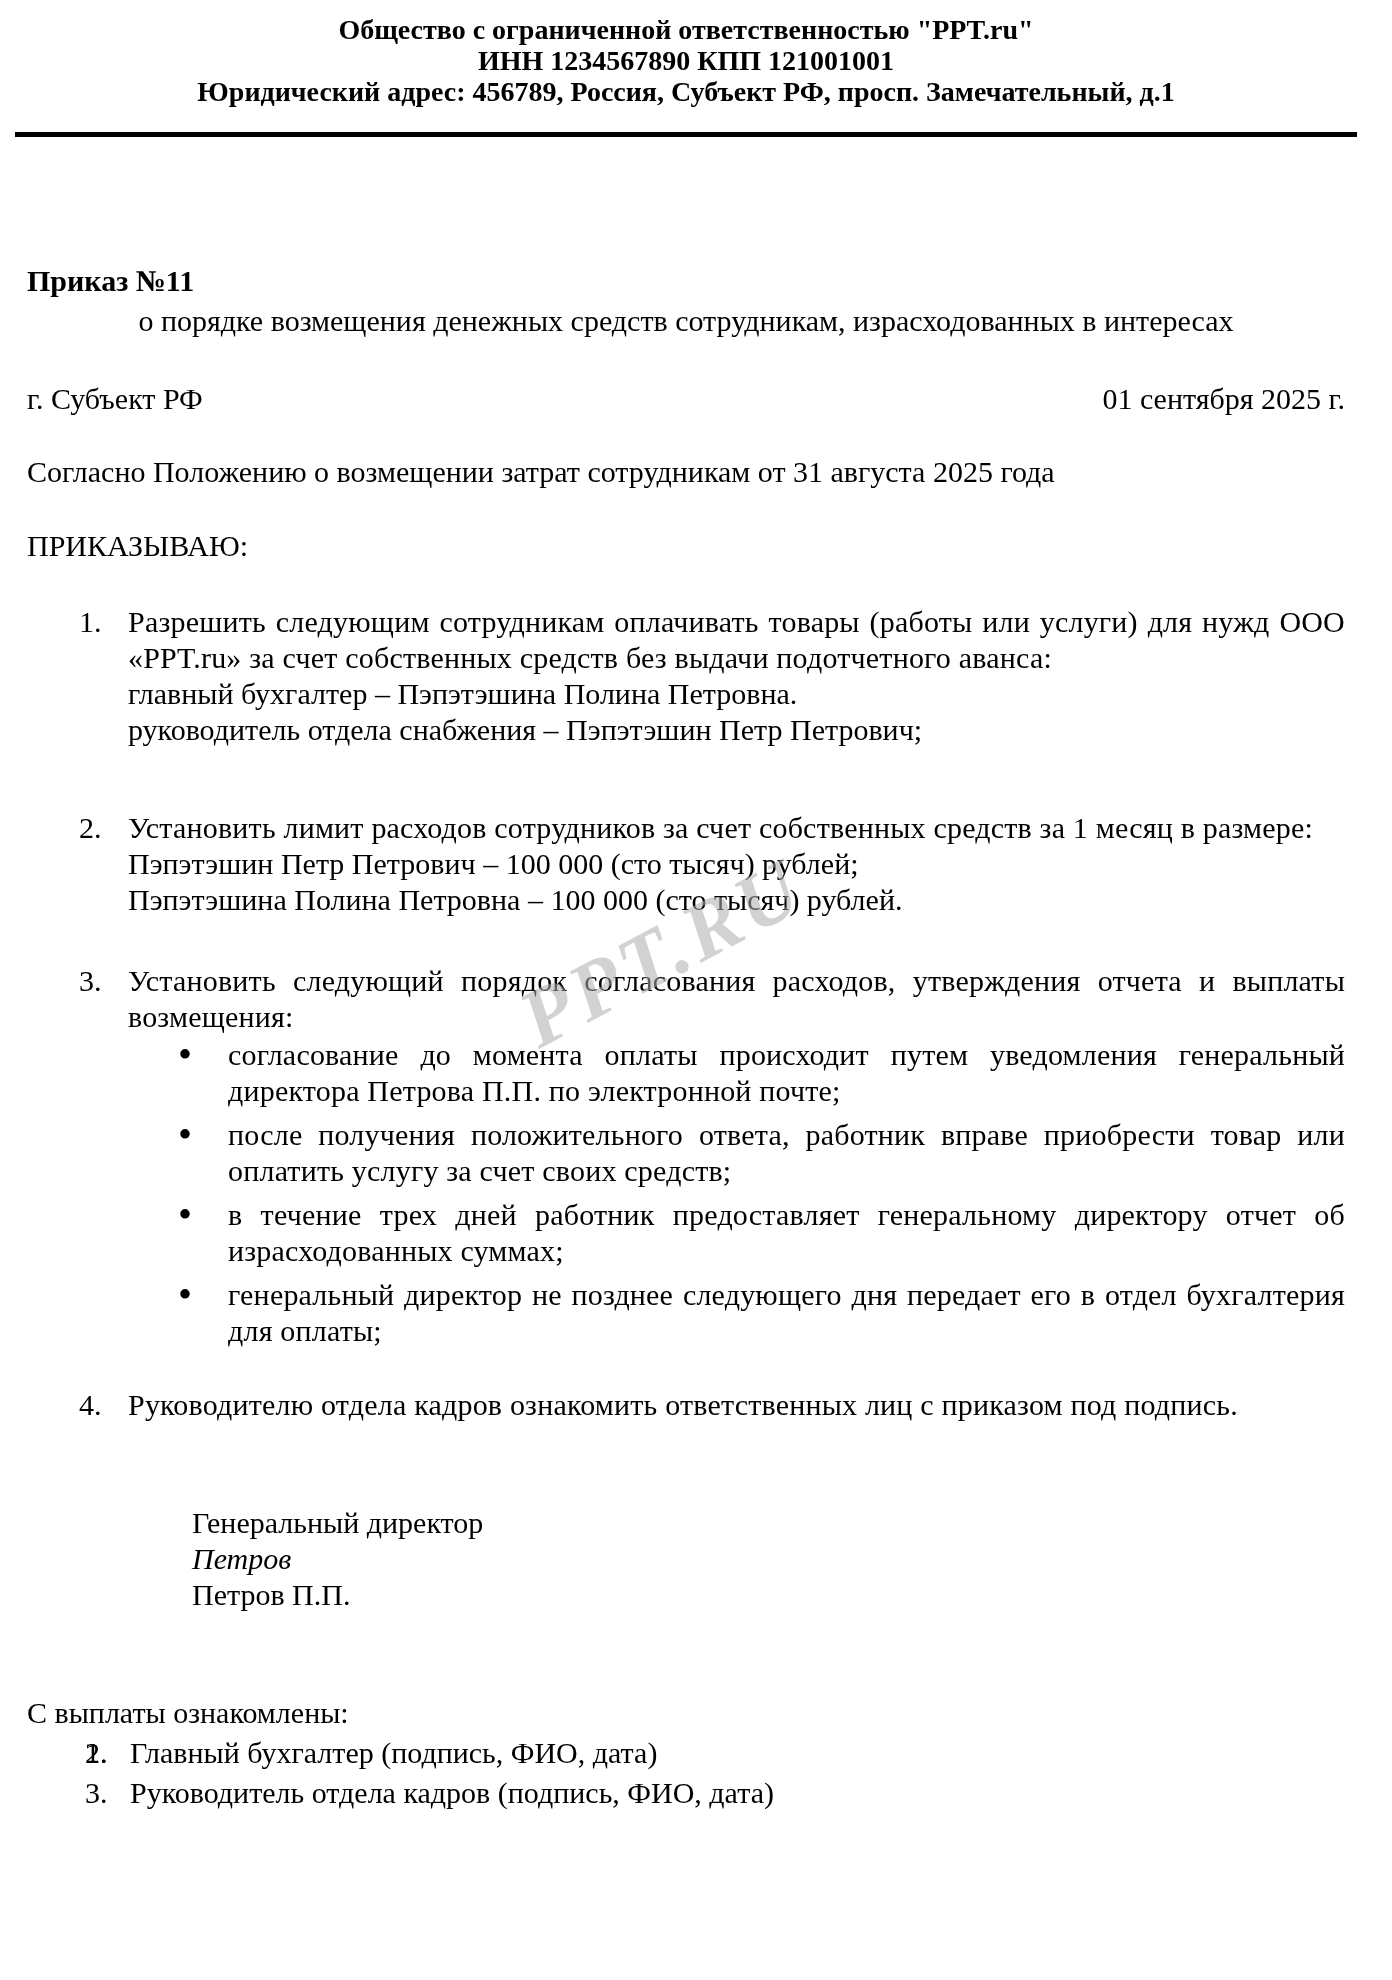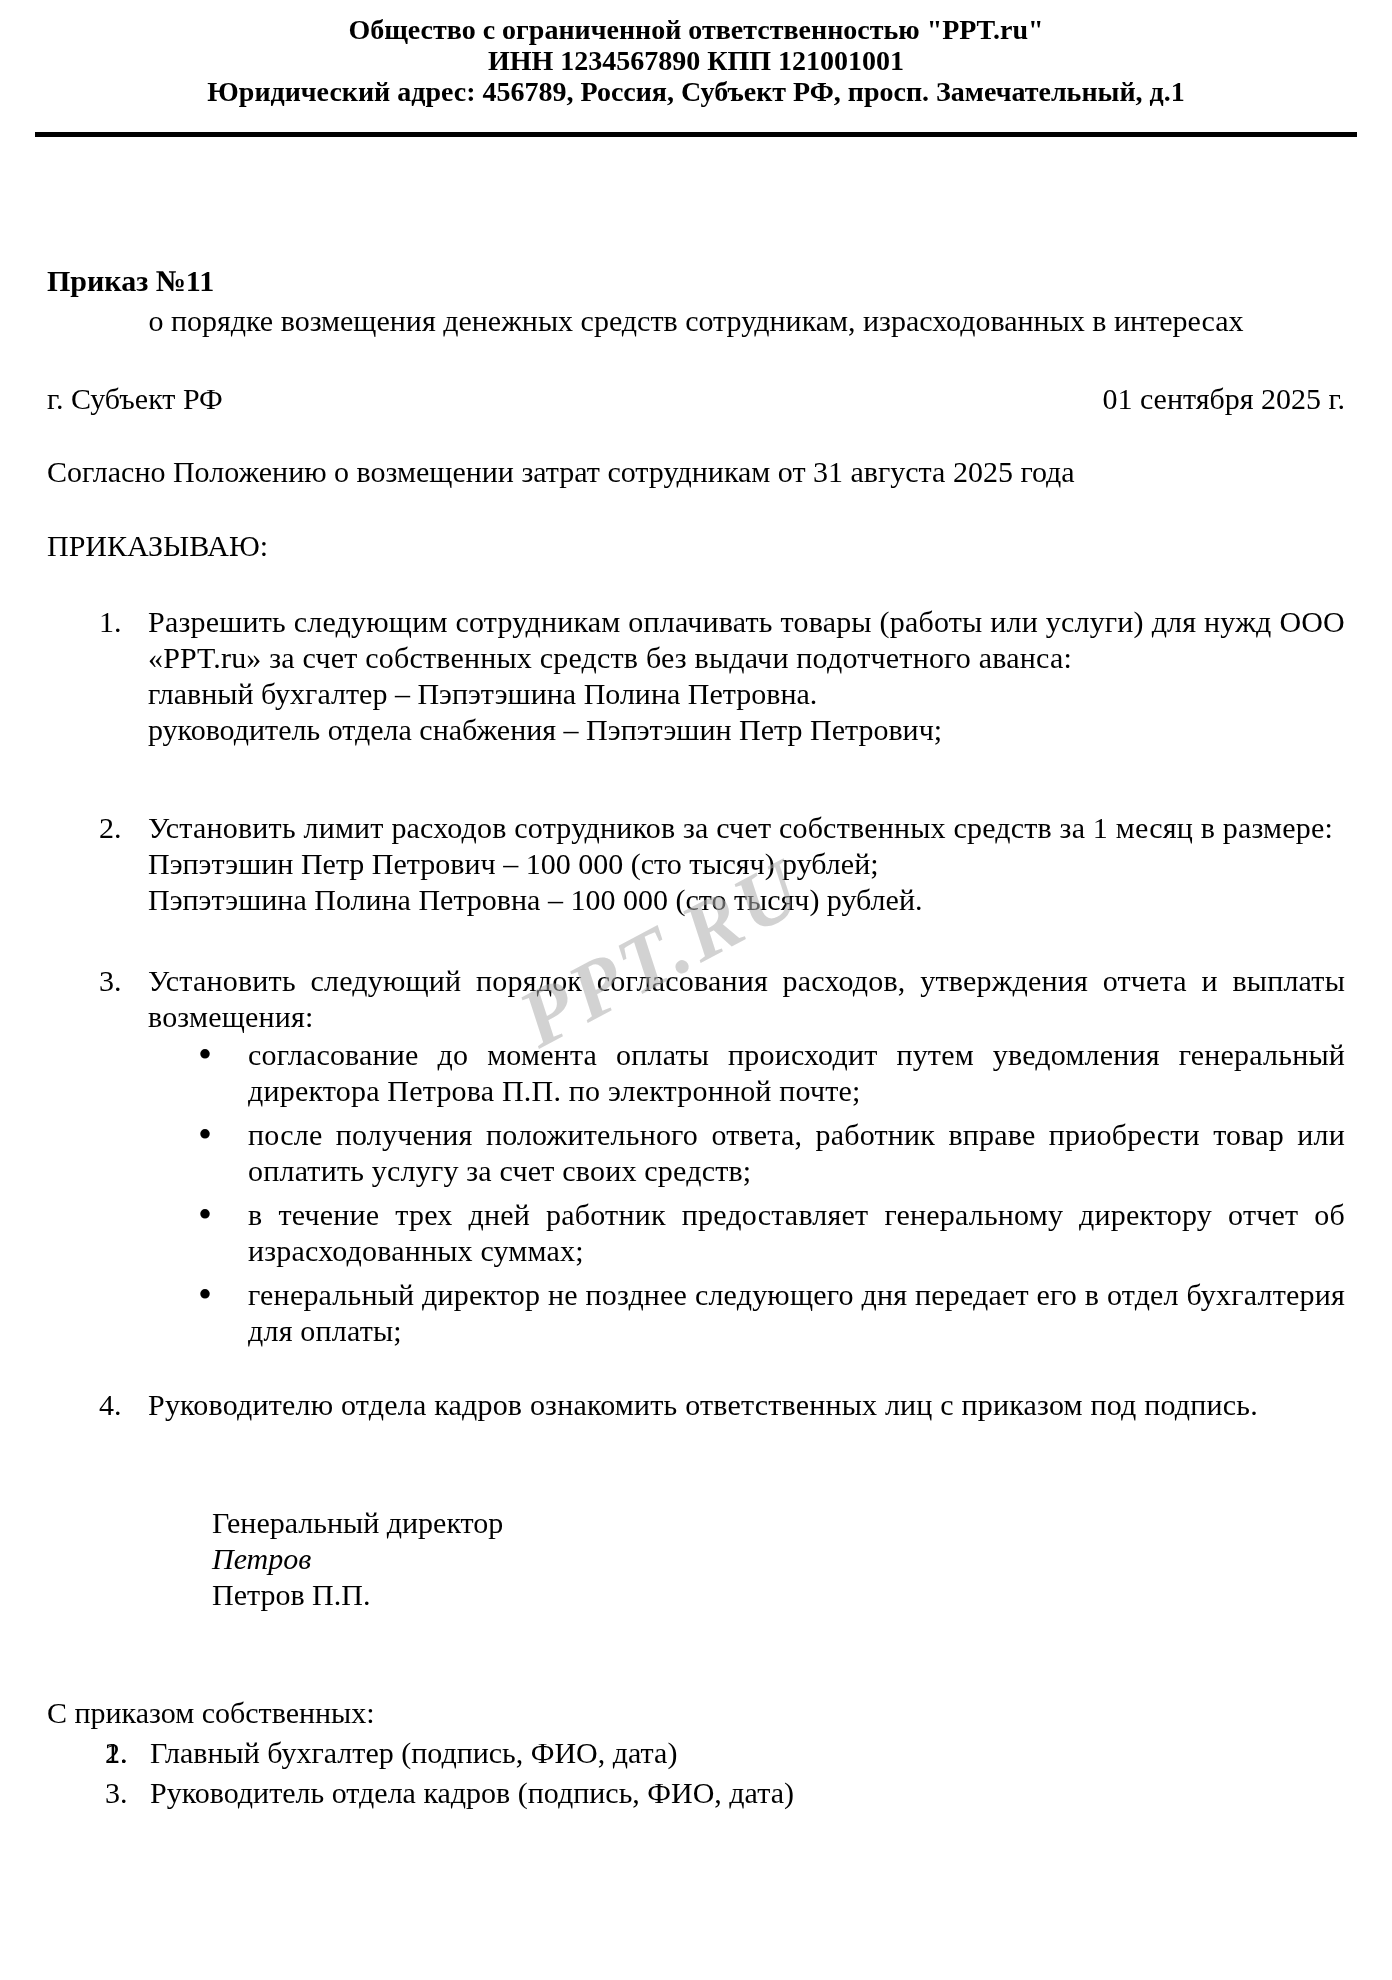--- a/index.html
+++ b/index.html
@@ -1,18 +1,18 @@
 <!DOCTYPE html>
 <html lang="ru"><head>
 <meta charset="utf-8">
 <style>
   html,body{margin:0;padding:0;background:#fff;}
   .page{
     position:relative;width:1392px;height:1980px;box-sizing:border-box;
-    padding:14px 47px 0 47px;background:#ffffff;color:#000;
+    padding:14px 47px 0 27px;background:#ffffff;color:#000;
     font-family:"Liberation Serif","DejaVu Serif",serif;
     font-size:30px;line-height:36px;overflow:hidden;
   }
   .letterhead{text-align:center;font-weight:bold;font-size:28px;line-height:31px;}
   .rule{height:5px;background:#000;margin:25px -12px 0 -12px;}
   .title{ text-align:left;font-weight:bold;margin-top:124px;line-height:40px;}
   .subtitle{text-align:center;line-height:40px;}
   .meta-row{display:flex;justify-content:space-between;margin-top:40px;}
   .preamble{margin:37px 0 0 0;}
   .decree{margin:38px 0 0 0;}
@@ -113,21 +113,21 @@
     </div>
   </div>
 
   <div class="sig-row">
     <span>Генеральный директор</span>
     <span class="sig-autograph">Петров</span>
     <span>Петров П.П.</span>
   </div>
 
   <div class="ack">
-    <div>С приказом собственных:</div>
+    <div>С выплаты ознакомлены:</div>
     <div class="ack-item">
       <span class="num">1.</span>
     </div>
     <div class="ack-item">
       <span class="num">2.</span>
       <span>Главный бухгалтер (подпись, ФИО, дата)</span>
     </div>
     <div class="ack-item">
       <span class="num">3.</span>
       <span>Руководитель отдела кадров (подпись, ФИО, дата)</span>

